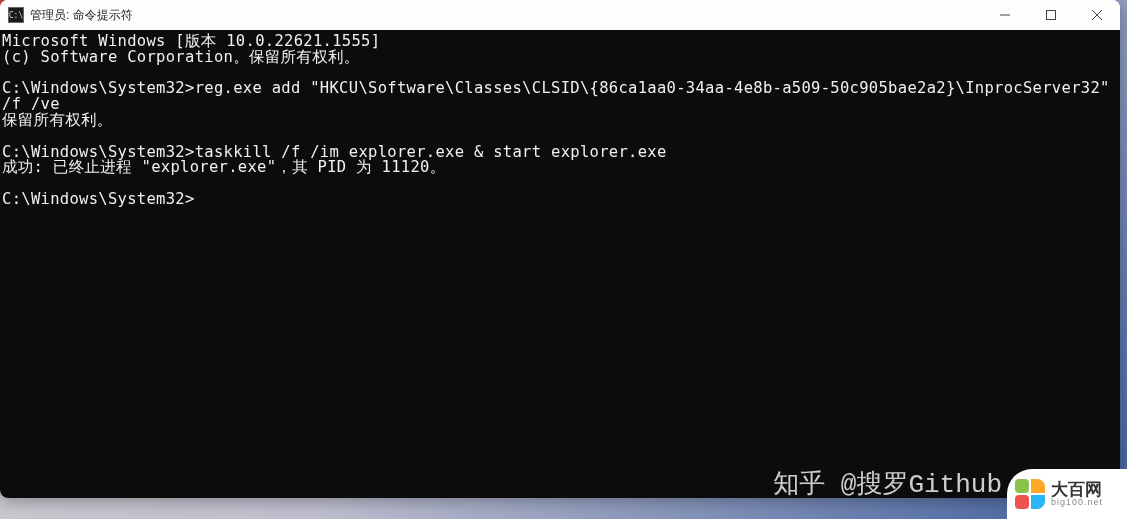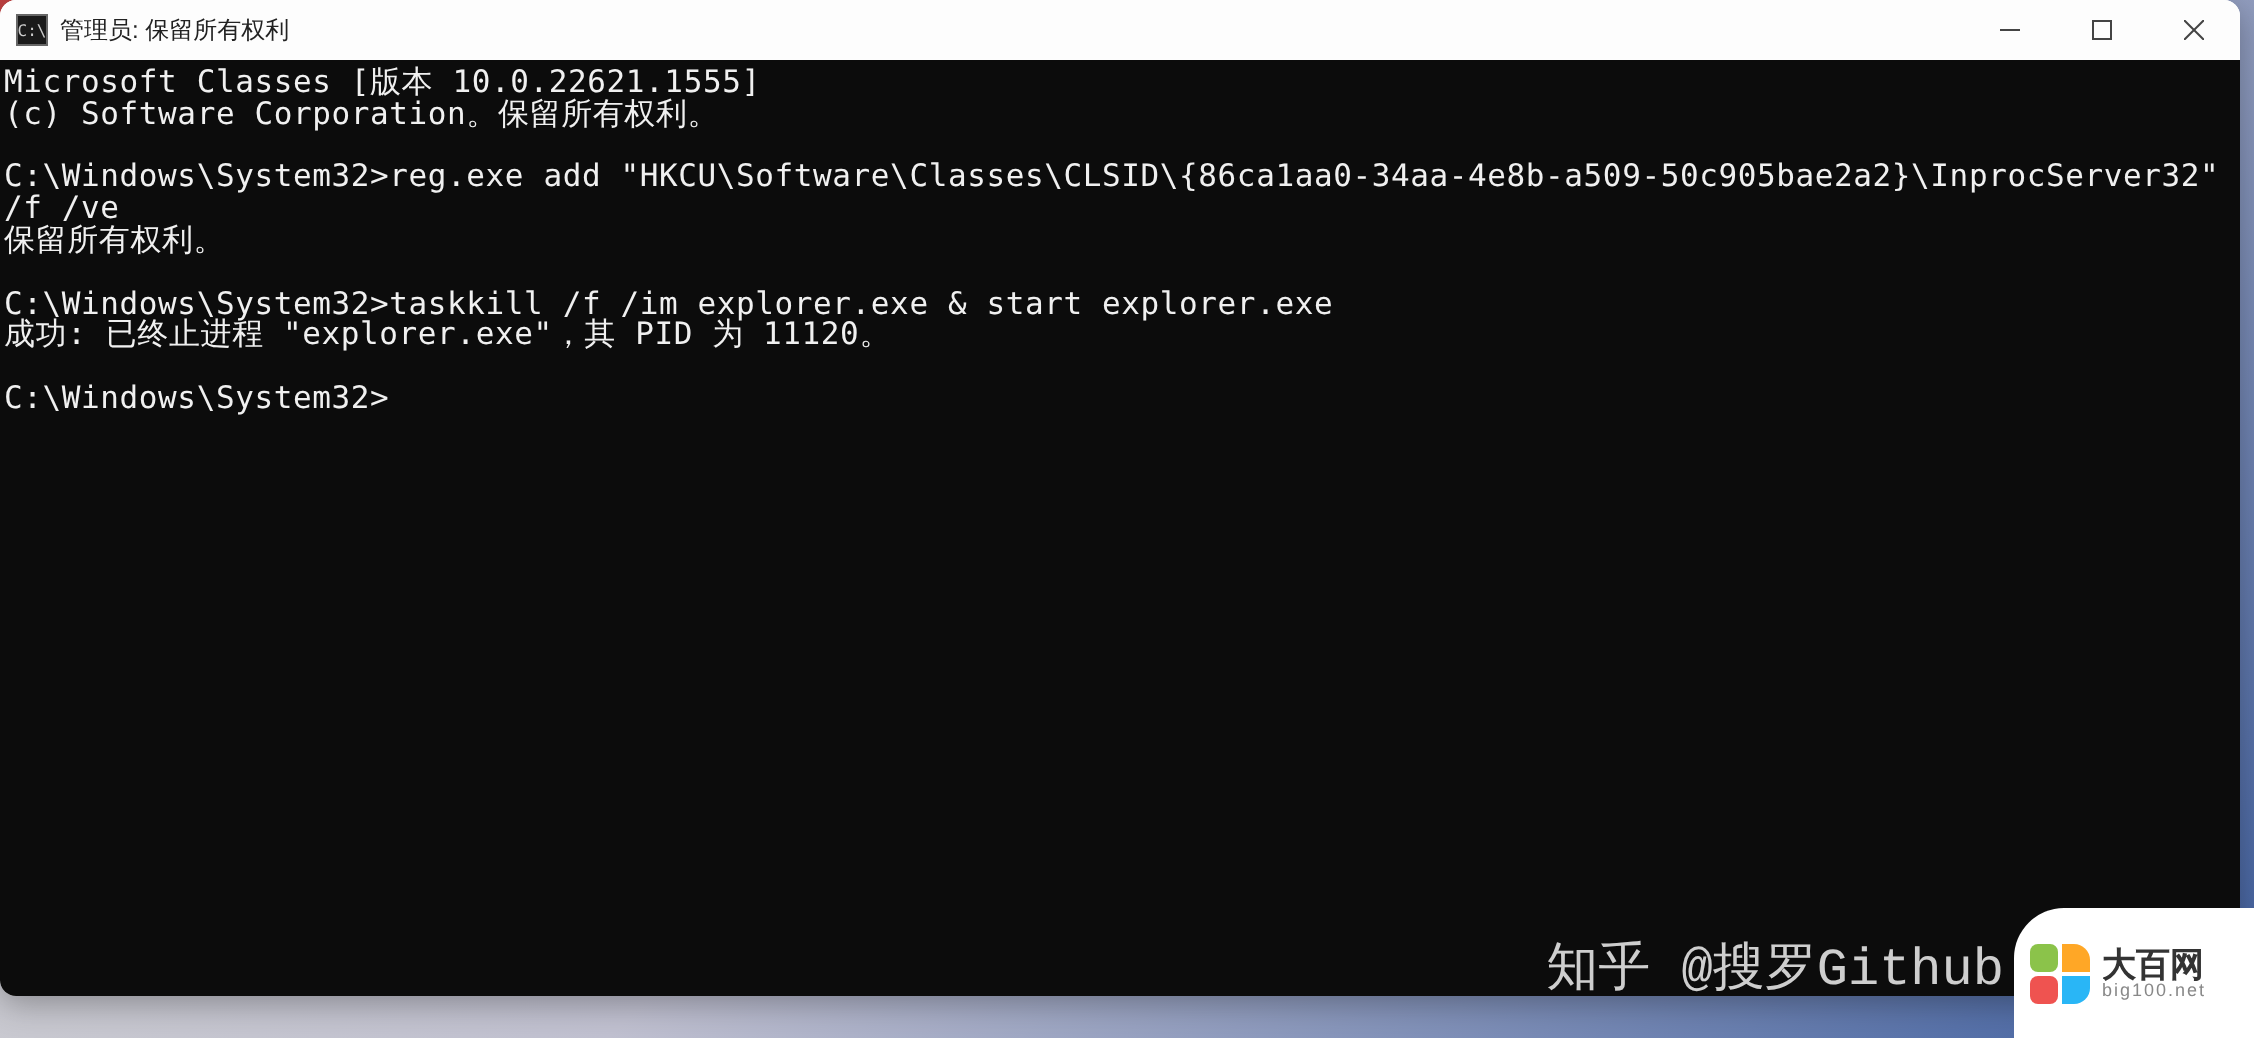--- a/index.html
+++ b/index.html
@@ -91,21 +91,21 @@
       color: rgba(255,255,255,0.8);
       font-family: Liberation Mono, monospace;
       font-weight: 500;
       pointer-events: none;
     }
     .site-logo {
       position: absolute;
       bottom: 0;
       right: 0;
       width: 120px;
-      height: 65px;
+      height: 50px;
       background: #fff;
       border-radius: 25px 0 0 0;
       display: flex;
       align-items: center;
       padding: 4px 8px;
       gap: 6px;
     }
     .logo-grid {
       width: 30px;
       height: 30px;
@@ -143,41 +143,41 @@
       background: transparent;
       vertical-align: text-bottom;
     }
   </style>
 </head>
 <body>
 
 <div class="window">
   <div class="titlebar">
     <div class="window-icon">C:\</div>
-    <div class="title-text">管理员: 保留所有权利</div>
+    <div class="title-text">管理员: 命令提示符</div>
     <div class="window-controls">
       <div class="win-btn">
         <svg width="10" height="10" viewBox="0 0 10 10">
             <line x1="0" y1="5" x2="10" y2="5" stroke="currentColor" stroke-width="1"></line>
           </svg>
       </div>
       <div class="win-btn">
         <svg width="10" height="10" viewBox="0 0 10 10">
             <rect x="0.5" y="0.5" width="9" height="9" fill="none" stroke="currentColor" stroke-width="1"></rect>
           </svg>
       </div>
       <div class="win-btn close">
         <svg width="10" height="10" viewBox="0 0 10 10">
             <line x1="0" y1="0" x2="10" y2="10" stroke="currentColor" stroke-width="1"></line>
             <line x1="10" y1="0" x2="0" y2="10" stroke="currentColor" stroke-width="1"></line>
           </svg>
       </div>
     </div>
   </div>
-  <div class="terminal-area"><span>Microsoft Classes [版本 10.0.22621.1555]</span>
+  <div class="terminal-area"><span>Microsoft Windows [版本 10.0.22621.1555]</span>
 <span>(c) Software Corporation。保留所有权利。</span>
 <span></span>
 <span>C:\Windows\System32&gt;reg.exe add "HKCU\Software\Classes\CLSID\{86ca1aa0-34aa-4e8b-a509-50c905bae2a2}\InprocServer32" /f /ve</span>
 <span>保留所有权利。</span>
 <span></span>
 <span>C:\Windows\System32&gt;taskkill /f /im explorer.exe &amp; start explorer.exe</span>
 <span>成功: 已终止进程 "explorer.exe"，其 PID 为 11120。</span>
 <span></span>
 <span>C:\Windows\System32&gt;</span><span class="cursor"></span></div>
 </div>

